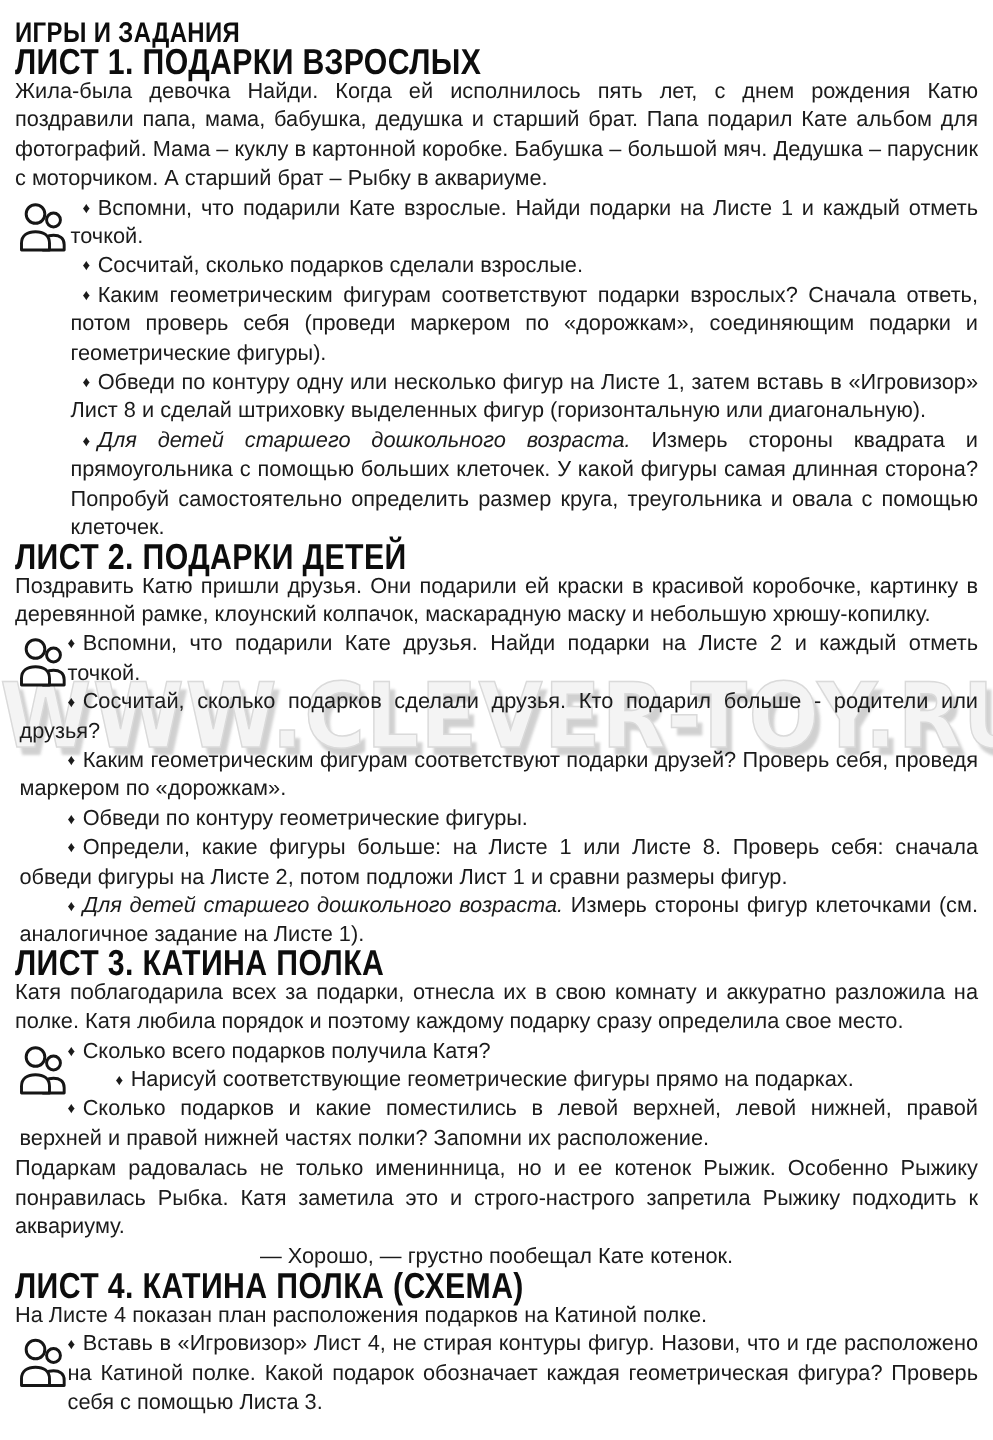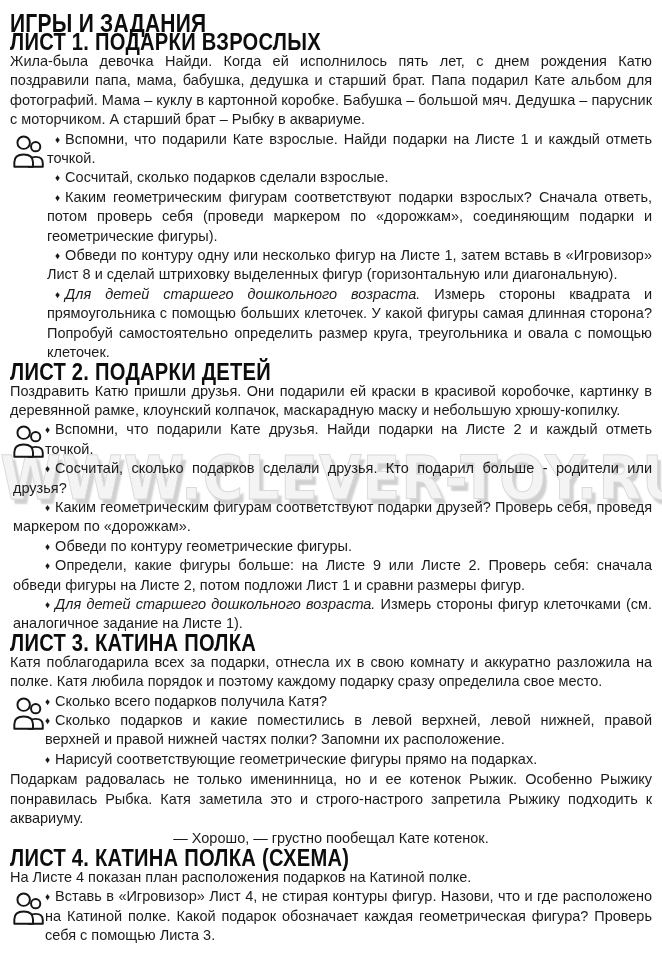--- a/index.html
+++ b/index.html
@@ -23,21 +23,21 @@
     white-space:nowrap;
     color:#f3f3f3;
     -webkit-text-stroke:1px #d6d6d6;
     text-shadow:4px 5px 2px #cccccc;
     transform:scaleX(0.92);
     transform-origin:left center;
     letter-spacing:1px;
     opacity:0.9;
   }
   h1,h2{margin:0;padding:0;color:#0d0d0d;}
-  h1{margin:13px 10px 0 10px;font-size:25px;line-height:20px;}
+  h1{margin:13px 10px 0 10px;font-size:19px;line-height:20px;}
   h2{margin:0 10px 1px 10px;font-size:24px;line-height:18px;}
   .cond{
     display:inline-block;
     font-weight:bold;
     transform:scaleX(0.84);
     transform-origin:left center;
     white-space:nowrap;
     letter-spacing:0.3px;
   }
   p{margin:0;}
@@ -119,42 +119,42 @@
               <path d="M17.5,37.5 v-4 c0,-5 3.6,-7 8,-7 c4.4,0 8,2 8,7 v4 z"></path>
               <circle cx="12" cy="10.5" r="7"></circle>
               <path d="M1.5,37.5 v-5 c0,-6.2 4.7,-8.7 10.5,-8.7 c5.8,0 10.5,2.5 10.5,8.7 v5 z"></path>
             </g>
           </svg>
         </span>
         <p class="task b0"><span class="dm">♦</span><span>Вспомни, что подарили Кате друзья. Найди подарки на Листе 2 и каждый отметь точкой.</span></p>
         <p class="task b0"><span class="dm">♦</span><span>Сосчитай, сколько подарков сделали друзья. Кто подарил больше - родители или друзья?</span></p>
         <p class="task"><span class="dm">♦</span><span>Каким геометрическим фигурам соответствуют подарки друзей? Проверь себя, проведя маркером по «дорожкам».</span></p>
         <p class="task"><span class="dm">♦</span><span>Обведи по контуру геометрические фигуры.</span></p>
-        <p class="task"><span class="dm">♦</span><span>Определи, какие фигуры больше: на Листе 9 или Листе 2. Проверь себя: сначала обведи фигуры на Листе 2, потом подложи Лист 1 и сравни размеры фигур.</span></p>
+        <p class="task"><span class="dm">♦</span><span>Определи, какие фигуры больше: на Листе 1 или Листе 8. Проверь себя: сначала обведи фигуры на Листе 2, потом подложи Лист 1 и сравни размеры фигур.</span></p>
         <p class="task"><span class="dm">♦</span><span class="it">Для детей старшего дошкольного возраста.</span><span> Измерь стороны фигур клеточками (см. аналогичное задание на Листе 1).</span></p>
       </div>
     </div>
 
     <div>
       <h2><span class="cond">ЛИСТ 3. КАТИНА ПОЛКА</span></h2>
       <p class="intro">Катя поблагодарила всех за подарки, отнесла их в свою комнату и аккуратно разложила на полке. Катя любила порядок и поэтому каждому подарку сразу определила свое место.</p>
       <div class="tasks flush">
         <span class="ic-float">
           <svg width="32" height="40" viewBox="0 0 36 42">
             <g fill="#ffffff" stroke="#161616" stroke-width="2.2" stroke-linejoin="round">
               <circle cx="25.5" cy="15" r="5.2"></circle>
               <path d="M17.5,37.5 v-4 c0,-5 3.6,-7 8,-7 c4.4,0 8,2 8,7 v4 z"></path>
               <circle cx="12" cy="10.5" r="7"></circle>
               <path d="M1.5,37.5 v-5 c0,-6.2 4.7,-8.7 10.5,-8.7 c5.8,0 10.5,2.5 10.5,8.7 v5 z"></path>
             </g>
           </svg>
         </span>
         <p class="task b0"><span class="dm">♦</span><span>Сколько всего подарков получила Катя?</span></p>
+        <p class="task"><span class="dm">♦</span><span>Нарисуй соответствующие геометрические фигуры прямо на подарках.</span></p>
         <p class="task b0"><span class="dm">♦</span><span>Сколько подарков и какие поместились в левой верхней, левой нижней, правой верхней и правой нижней частях полки? Запомни их расположение.</span></p>
-        <p class="task"><span class="dm">♦</span><span>Нарисуй соответствующие геометрические фигуры прямо на подарках.</span></p>
       </div>
       <p class="outro">Подаркам радовалась не только именинница, но и ее котенок Рыжик. Особенно Рыжику понравилась Рыбка. Катя заметила это и строго-настрого запретила Рыжику подходить к аквариуму.</p>
       <p class="plain">— Хорошо, — грустно пообещал Кате котенок.</p>
     </div>
 
     <div>
       <h2><span class="cond">ЛИСТ 4. КАТИНА ПОЛКА (СХЕМА)</span></h2>
       <p class="intro">На Листе 4 показан план расположения подарков на Катиной полке.</p>
       <div class="tasks flush">
         <span class="ic-float">

